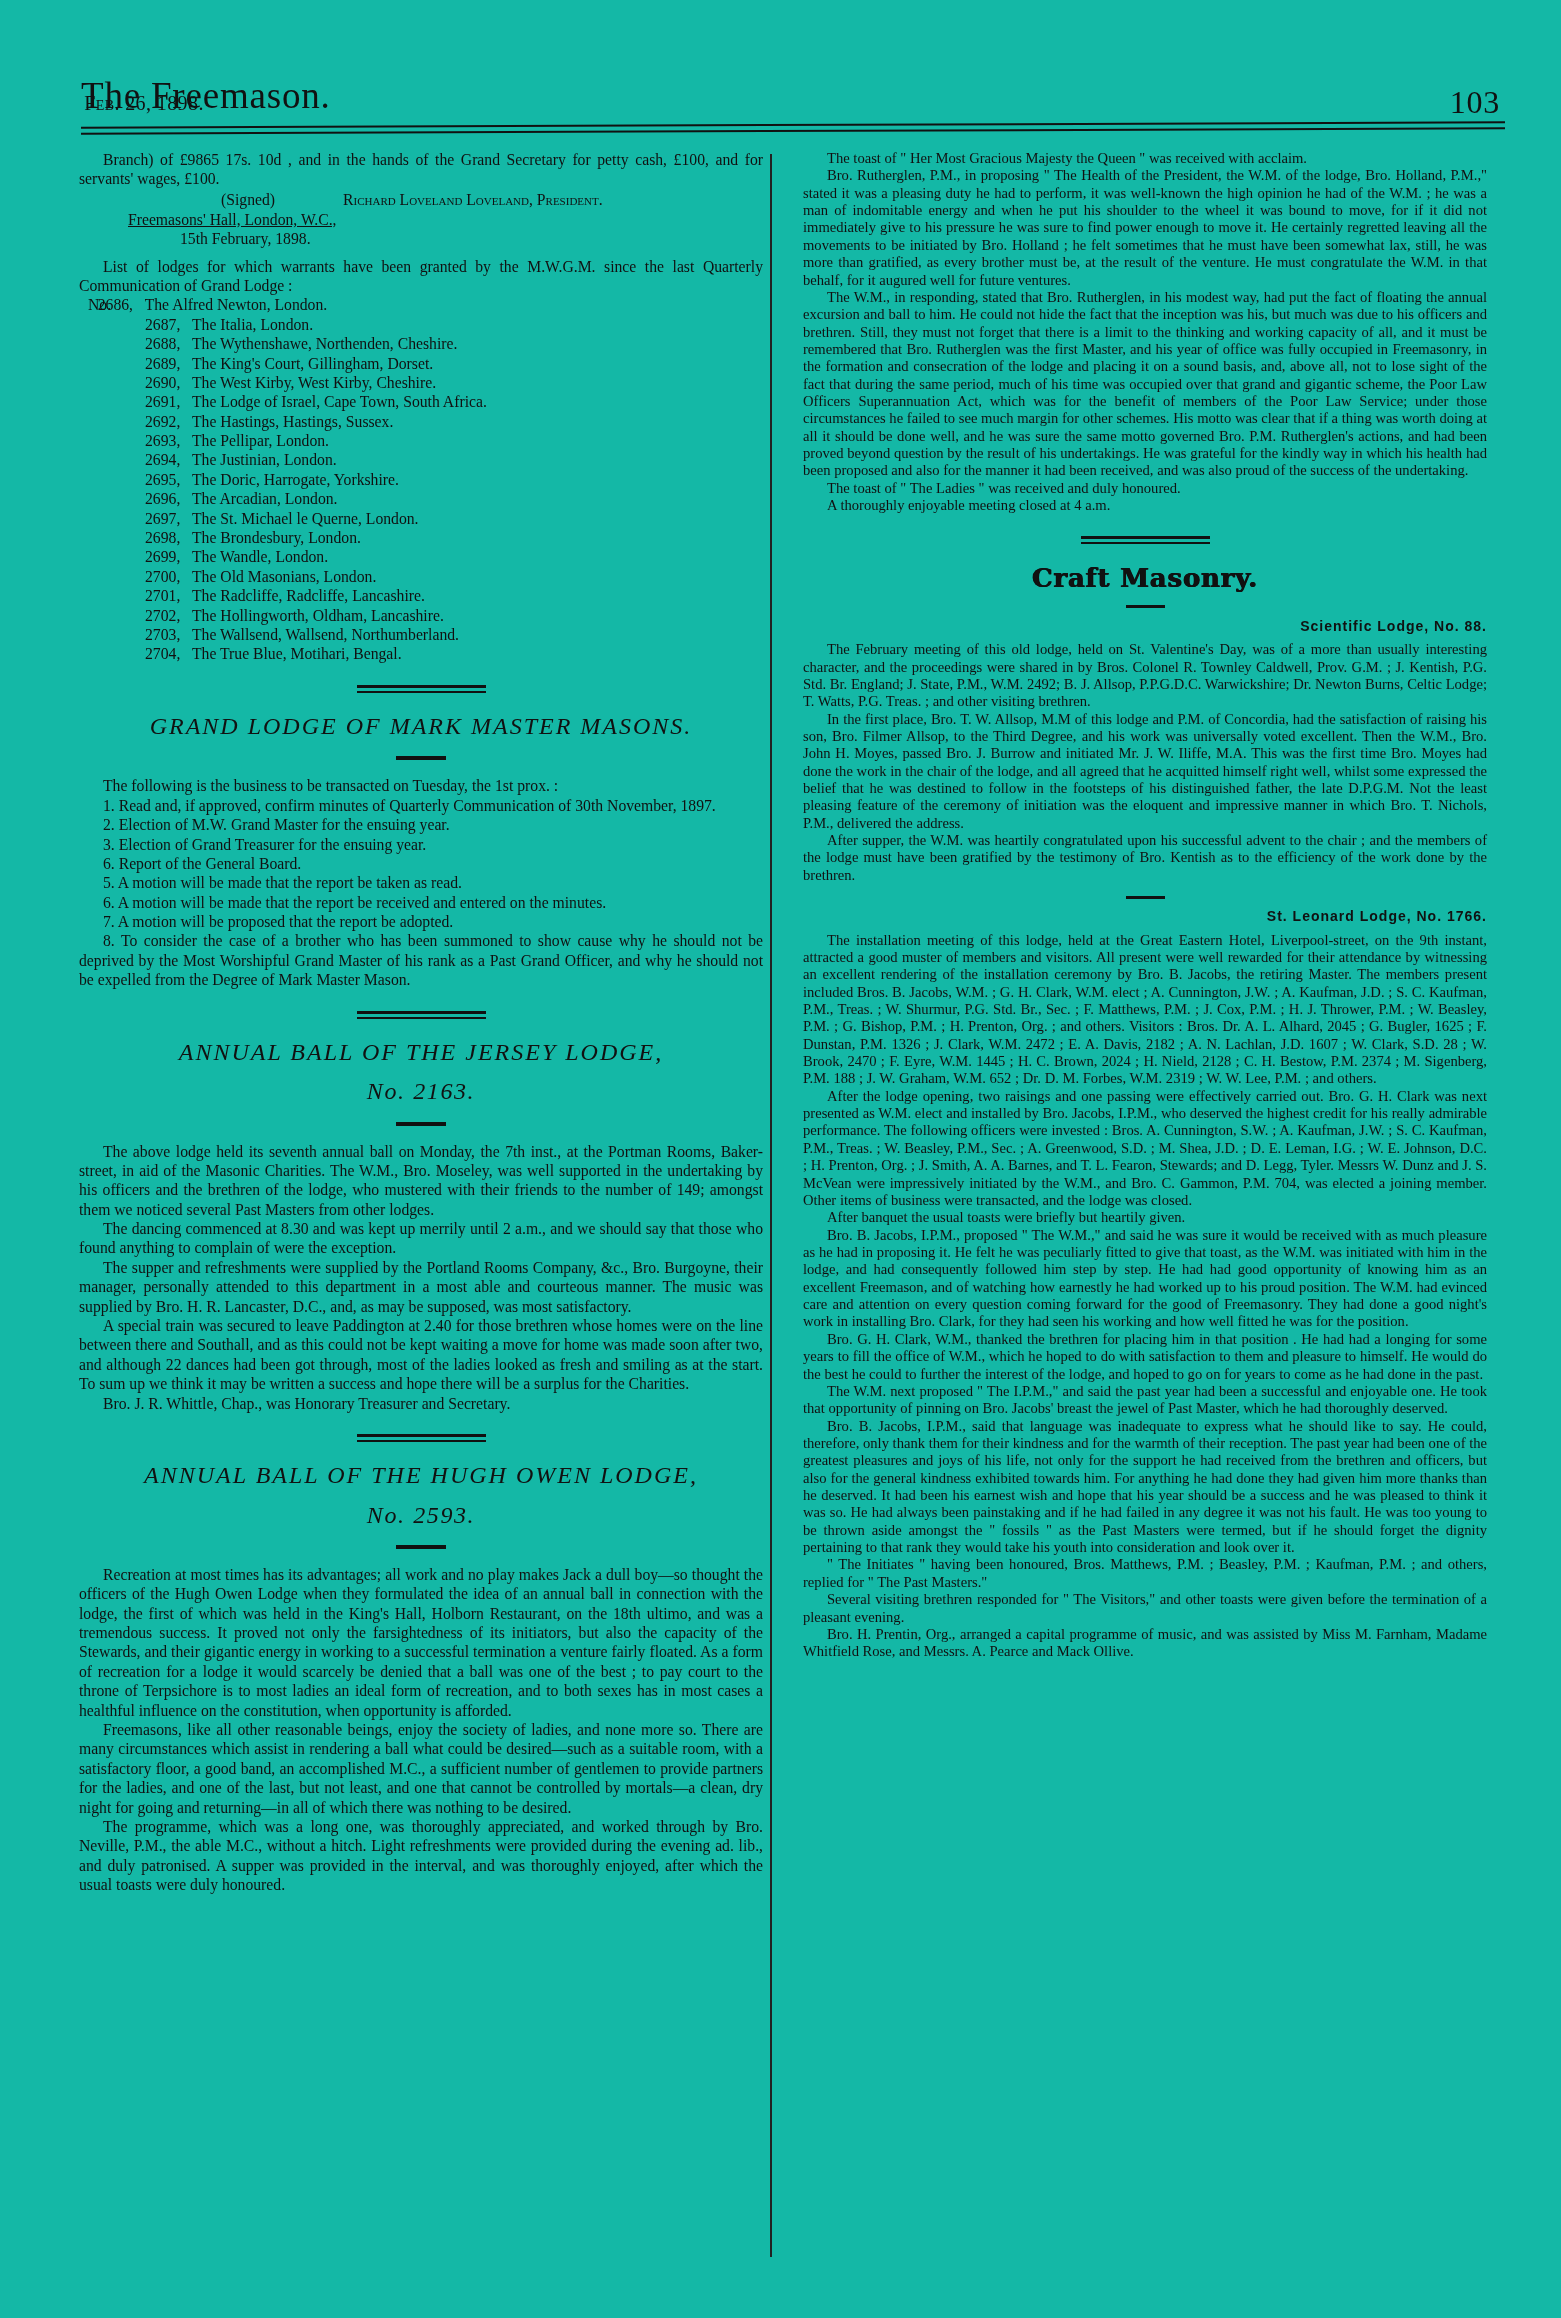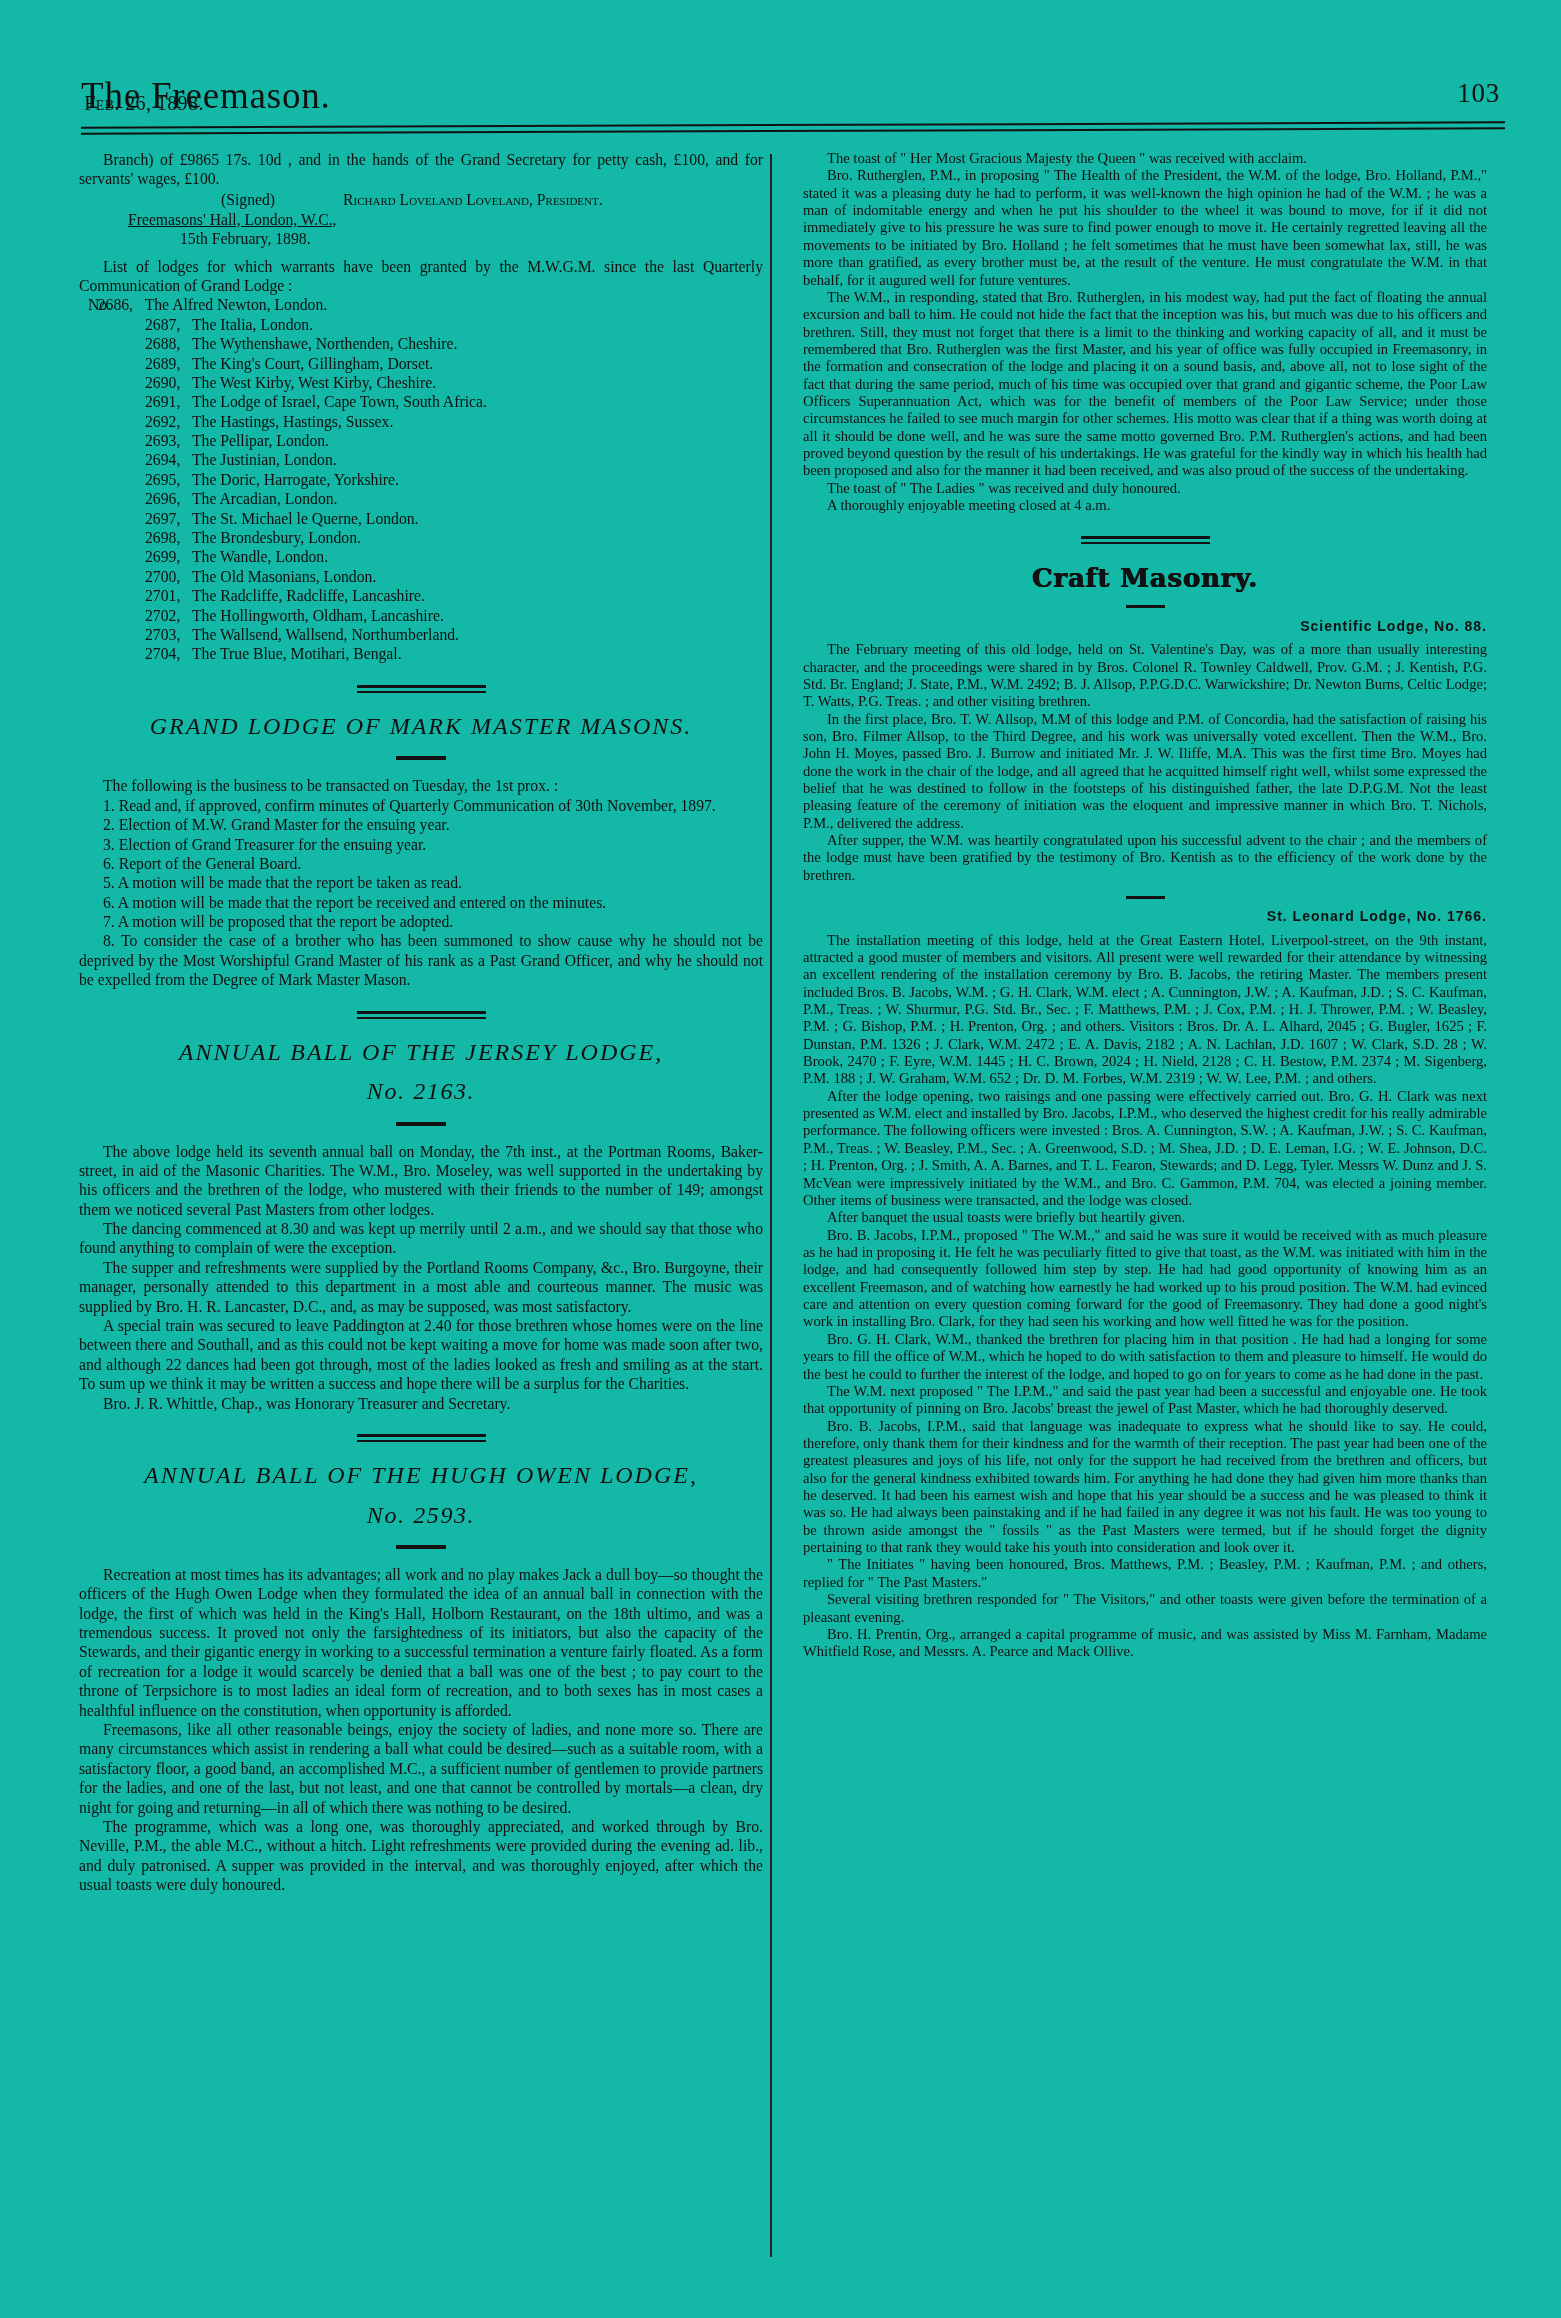--- a/index.html
+++ b/index.html
@@ -49,22 +49,22 @@
     width: 100%;
     text-align: left;
     font-size: 37px;
     letter-spacing: 0.8px;
     font-family: "Liberation Serif", "DejaVu Serif", serif;
     white-space: nowrap;
   }
   .mast-pageno {
     position: absolute;
     right: 4.9px;
-    top: 4px;
-    font-size: 27px;
+    top: 10px;
+    font-size: 32px;
     letter-spacing: 0.8px;
   }
   .mast-rules {
     position: absolute;
     left: 0;
     top: 50px;
     width: 100%;
   }
   .mast-rules .r1 {
     height: 2.4px;

